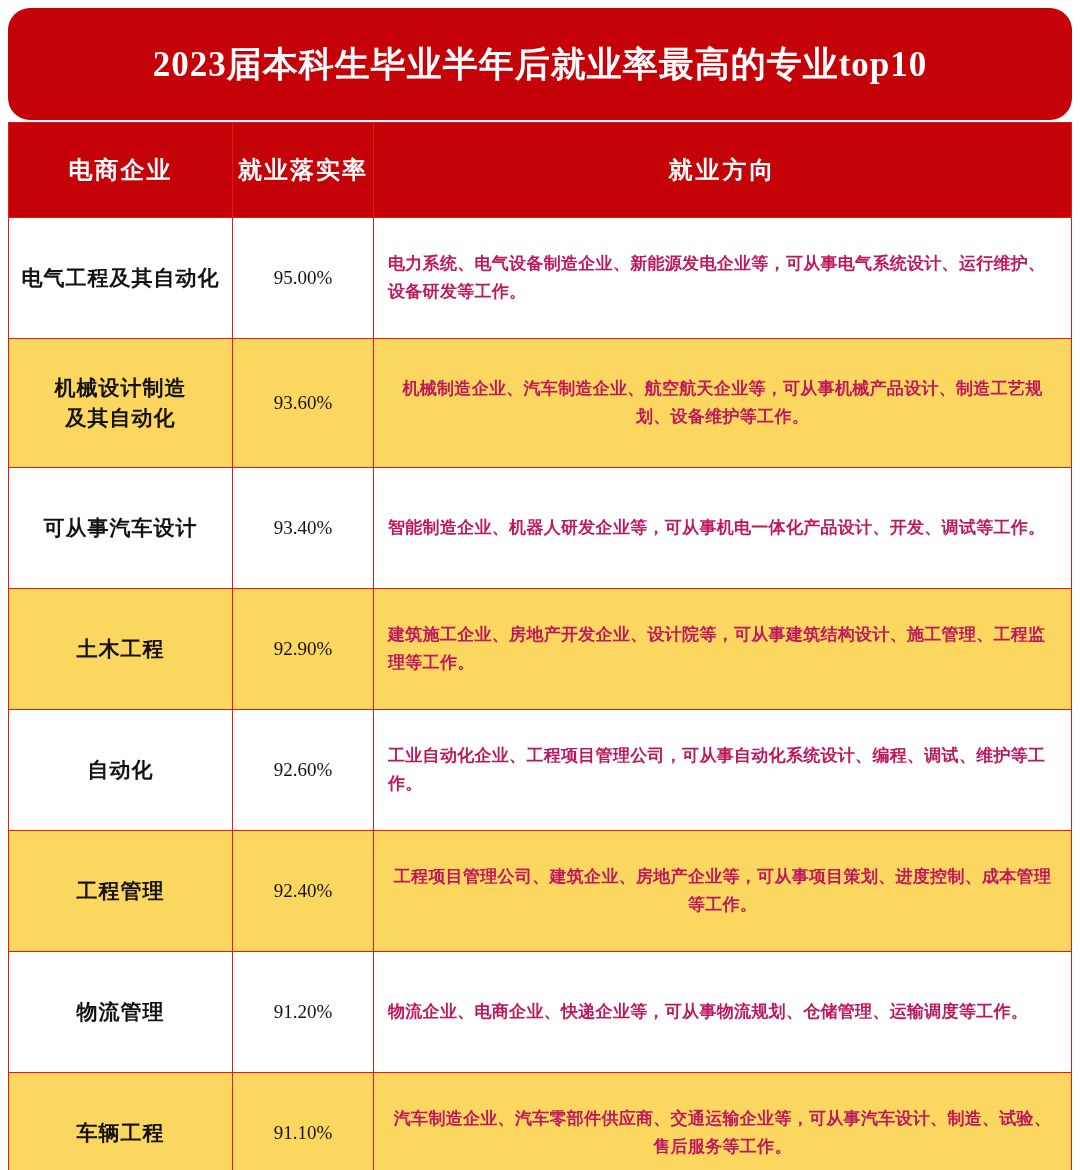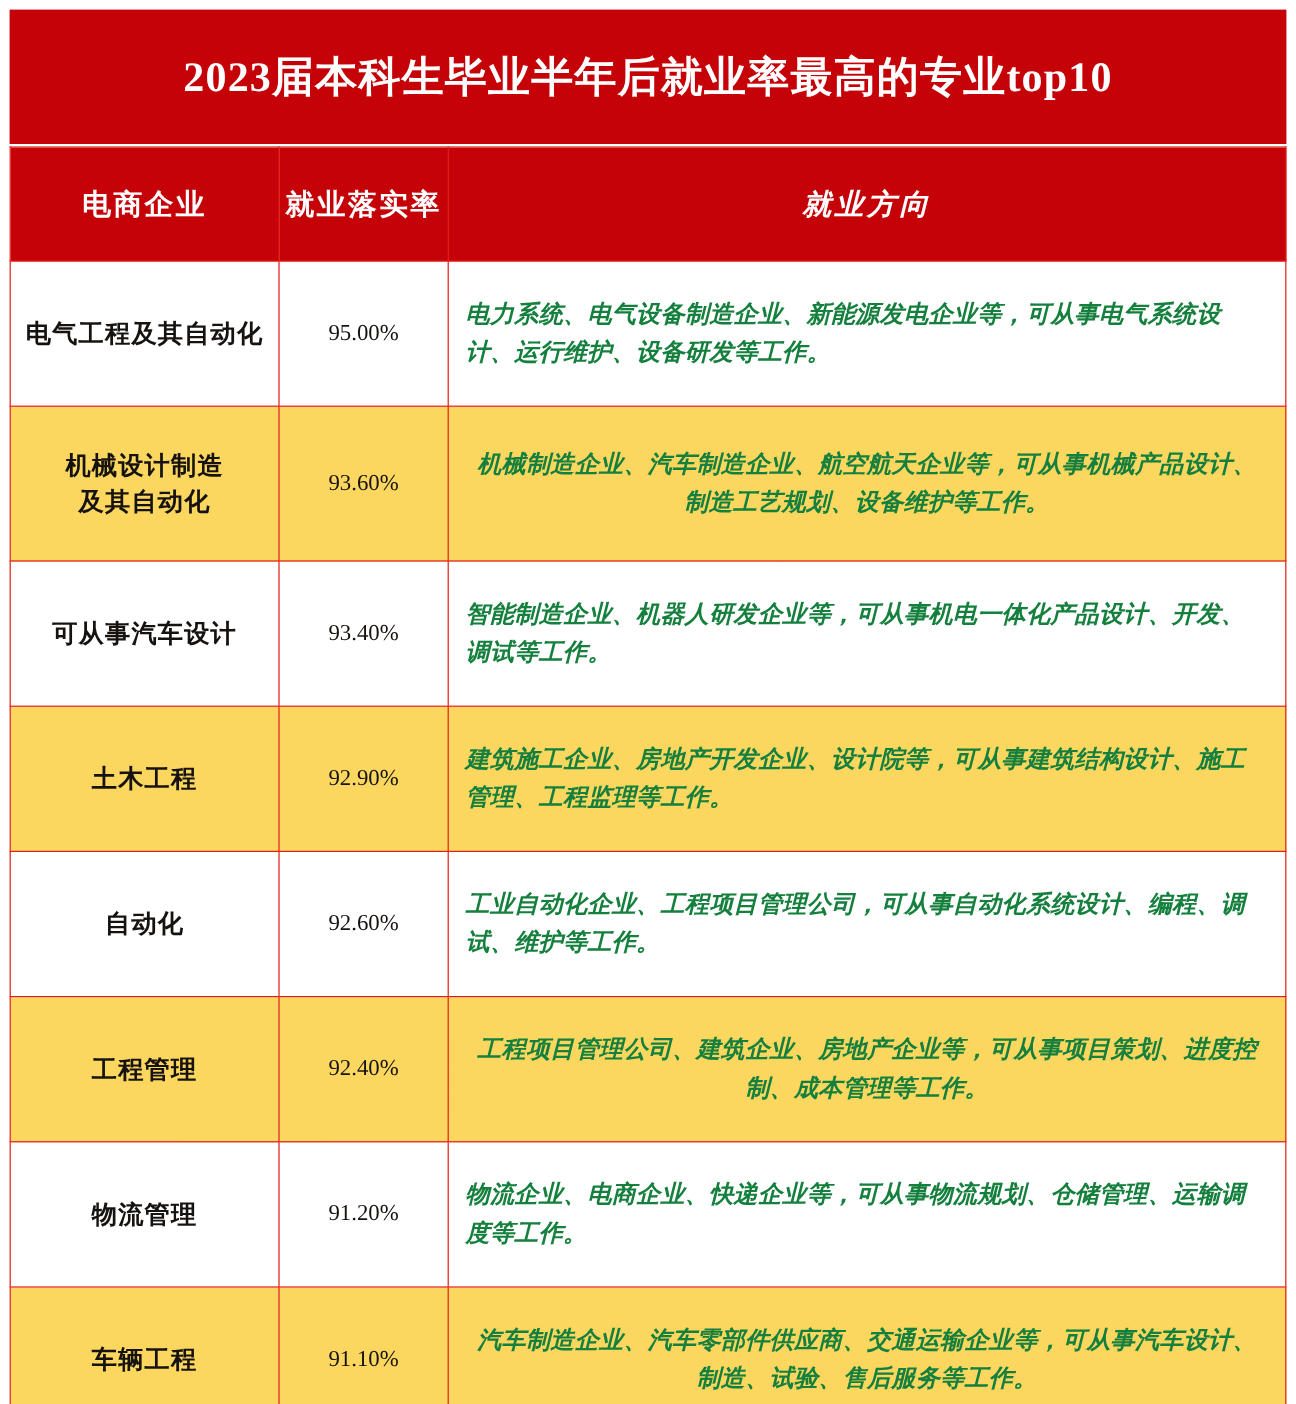--- a/index.html
+++ b/index.html
@@ -87,20 +87,21 @@
 
   
   .title-bar {
     position: relative;
     z-index: 10;
     background: #c50207;
     height: 112px;
     display: flex;
     align-items: center;
     justify-content: center;
+    border-radius: 22px;
   }
   .title-text {
     color: #ffffff;
     font-family: "Liberation Serif", "DejaVu Serif", serif;
     font-weight: bold;
     font-size: 35px;
     letter-spacing: 1px;
     text-align: center;
     white-space: nowrap;
   }
@@ -128,21 +129,21 @@
     background: #c50207;
     border-color: #c50207;
     color: #ffffff;
     height: 94px;
     font-family: "Liberation Serif", "DejaVu Serif", serif;
     font-weight: bold;
     font-size: 24px;
     letter-spacing: 2px;
     text-align: center;
   }
-  thead th.h-dir { letter-spacing: 3px; font-style: italic; }
+  thead th.h-dir { letter-spacing: 3px; }
 
   tbody tr { background: #ffffff; margin-left: 19px; }
   tbody tr.alt { background: #fcd760; }
 
   td.c-name {
     text-align: center;
     font-weight: bold;
     font-size: 21px;
     color: #16120f;
     letter-spacing: 1px;
@@ -150,26 +151,25 @@
     padding: 6px 4px;
   }
   td.c-rate {
     text-align: center;
     font-size: 19px;
     color: #16120f;
     font-family: "Liberation Serif", "DejaVu Serif", serif;
   }
   td.c-dir {
     font-weight: bold;
-    font-size: 20px;
-    color: #15803d;
+    font-size: 17px;
+    color: #be185d;
     line-height: 1.62;
     padding: 10px 14px;
     letter-spacing: 0.3px;
-    font-style: italic;
   }
   td.c-dir.al-left   { text-align: left; }
   td.c-dir.al-center { text-align: center; }
 
   .row-h1 td { height: 100px; }
   .row-h2 td { height: 108px; }
 </style>
 </head>
 <body>
 

